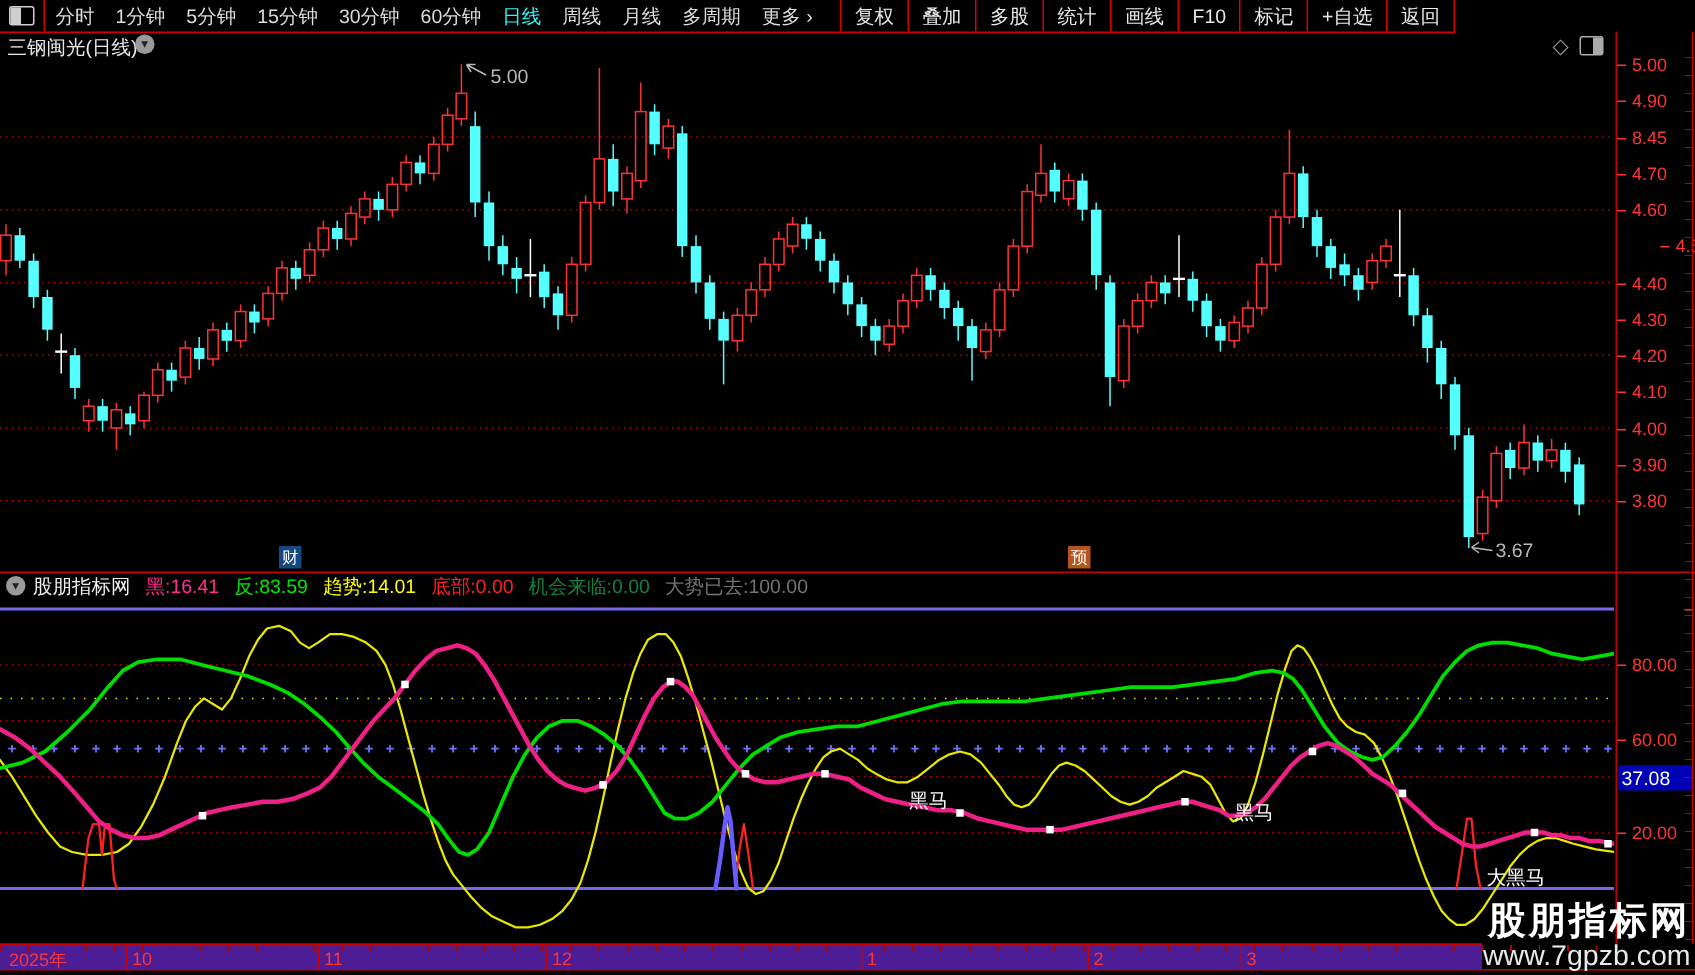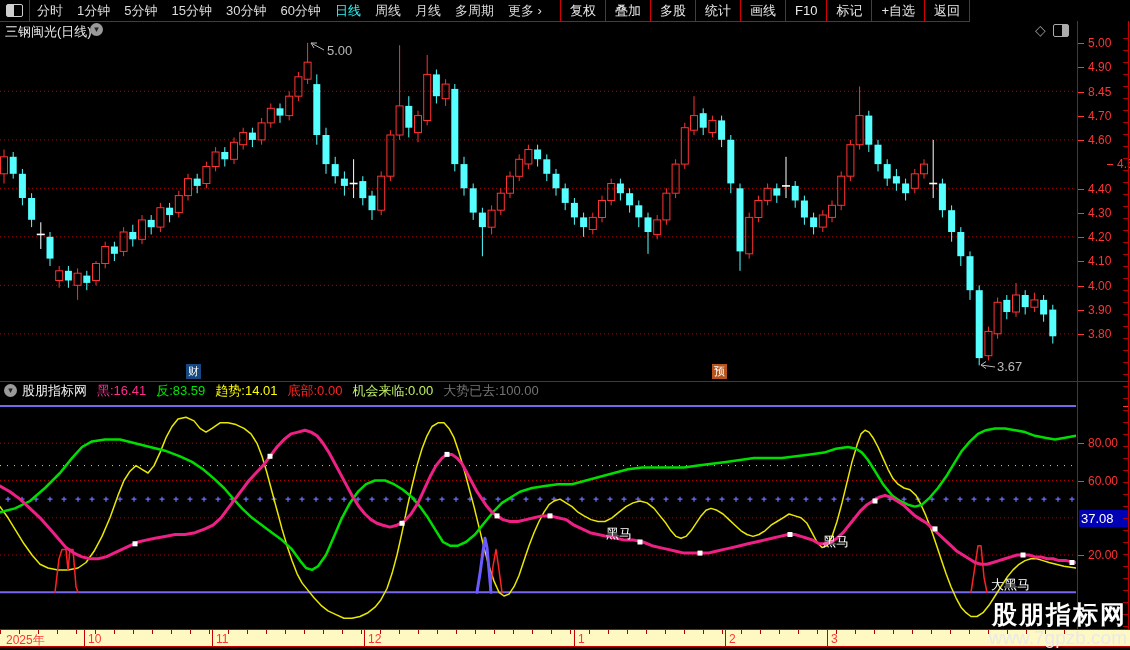--- a/index.html
+++ b/index.html
@@ -37,21 +37,21 @@
   .ind-badge{position:absolute;left:1079px;width:49px;height:17px;background:#0000b4;color:#fff;
              font-size:13px;line-height:17px;padding-left:2px;box-sizing:border-box;}
   
   .ind-header{position:absolute;top:383px;left:0;width:1076px;height:15px;display:flex;align-items:center;font-size:13px;}
   .ind-title{color:#f0f0f0;margin-right:10px;white-space:nowrap;}
   .reading{margin-right:10px;white-space:nowrap;}
   
   .event-badge{position:absolute;top:364px;width:15px;height:15px;color:#fff;font-size:11px;
                display:flex;align-items:center;justify-content:center;}
   
-  .dateaxis{position:absolute;top:629px;left:0;width:1130px;height:16px;border-top:1px solid #c80000;background:#fef9c3;}
+  .dateaxis{position:absolute;top:629px;left:0;width:988px;height:16px;border-top:1px solid #c80000;background:#4c1d95;}
   .dateaxis .ticks{position:absolute;top:0;left:0;width:1076px;height:4px;
                    background:repeating-linear-gradient(to right,#b40000 0 1px,transparent 1px 19px);}
   .date-label{position:absolute;top:2px;color:#ff3434;font-size:12px;white-space:nowrap;}
   .month-sep{position:absolute;top:0;width:1px;height:16px;background:#c80000;}
   .bottomstrip{position:absolute;top:646px;left:0;width:1130px;height:4px;border-top:1px solid #c80000;background:#060606;}
   
   .watermark{position:absolute;right:3px;bottom:3px;text-align:right;z-index:60;line-height:1.02;}
   .watermark .wm1{color:#ffffff;font-size:25px;font-weight:bold;letter-spacing:2px;}
   .watermark .wm2{color:#e9e9e9;font-size:19px;}
   svg text{font-family:"Liberation Sans","DejaVu Sans",sans-serif;}
@@ -651,21 +651,21 @@
   <div class="hline" style="left:0;top:381px;width:1130px;"></div>
 
   <div class="ind-header">
     <span class="circle-icon" style="position:static;margin:0 5px 0 4px;">▾</span>
     <span class="ind-title">股朋指标网</span>
     <span id="readings" style="display:flex;">
         <div class="reading" style="color: rgb(255, 45, 141);">黑:16.41</div>
         <div class="reading" style="color: rgb(0, 230, 0);">反:83.59</div>
         <div class="reading" style="color: rgb(255, 255, 0);">趋势:14.01</div>
         <div class="reading" style="color: rgb(255, 34, 34);">底部:0.00</div>
-        <div class="reading" style="color: #bef264;">机会来临:0.00</div>
+        <div class="reading" style="color: #15803d;">机会来临:0.00</div>
         <div class="reading" style="color: #737373;">大势已去:100.00</div>
       </span>
   </div>
 
   <svg id="ind-chart" class="abs" style="left:0;top:398px;" width="1076" height="231" viewBox="0 0 1076 231">
       <line x1="0" y1="45.25" x2="1076" y2="45.25" stroke="#b80000" stroke-width="1" stroke-dasharray="1,3"></line>
       <line x1="0" y1="82.5" x2="1076" y2="82.5" stroke="#b80000" stroke-width="1" stroke-dasharray="1,3"></line>
       <line x1="0" y1="119.75" x2="1076" y2="119.75" stroke="#b80000" stroke-width="1" stroke-dasharray="1,3"></line>
       <line x1="0" y1="157" x2="1076" y2="157" stroke="#b80000" stroke-width="1" stroke-dasharray="1,3"></line>
       <line x1="0" y1="67.6" x2="1076" y2="67.6" stroke="#e8e800" stroke-width="1" stroke-dasharray="1,6"></line>
@@ -692,21 +692,21 @@
       <rect x="932.5" y="128.4" width="5" height="5" fill="#ffffff"></rect>
       <rect x="1020.5" y="154.5" width="5" height="5" fill="#ffffff"></rect>
       <rect x="1069.5" y="162.0" width="5" height="5" fill="#ffffff"></rect>
       <text x="606" y="140" fill="#ffffff" font-size="13px">黑马</text>
       <text x="823" y="148" fill="#ffffff" font-size="13px">黑马</text>
       <text x="991" y="191" fill="#ffffff" font-size="13px">大黑马</text>
     </svg>
   <div id="ind-axis">
       <div class="axis-label" style="left: 1077px; top: 399px; margin-left: 45px;">100.0</div>
       <div class="axis-label" style="left: 1077px; top: 436px;">80.00</div>
-      <div class="axis-label" style="left: 1077px; top: 474px;">60.00</div>
+      <div class="axis-label" style="left: 1077px; top: 486px;">60.00</div>
       <div class="axis-label" style="left: 1077px; top: 548px;">20.00</div>
       <div class="ind-badge" style="top: 510px; background: rgb(0, 0, 180);">37.08</div>
     </div>
 
   <div class="vline" style="left:1077px;top:21px;height:608px;"></div>
   <div class="vline" style="left:1128px;top:21px;height:608px;"></div>
   <div class="tickcol"></div>
 
   <div class="dateaxis" id="dateaxis">
     <div class="ticks"></div>

